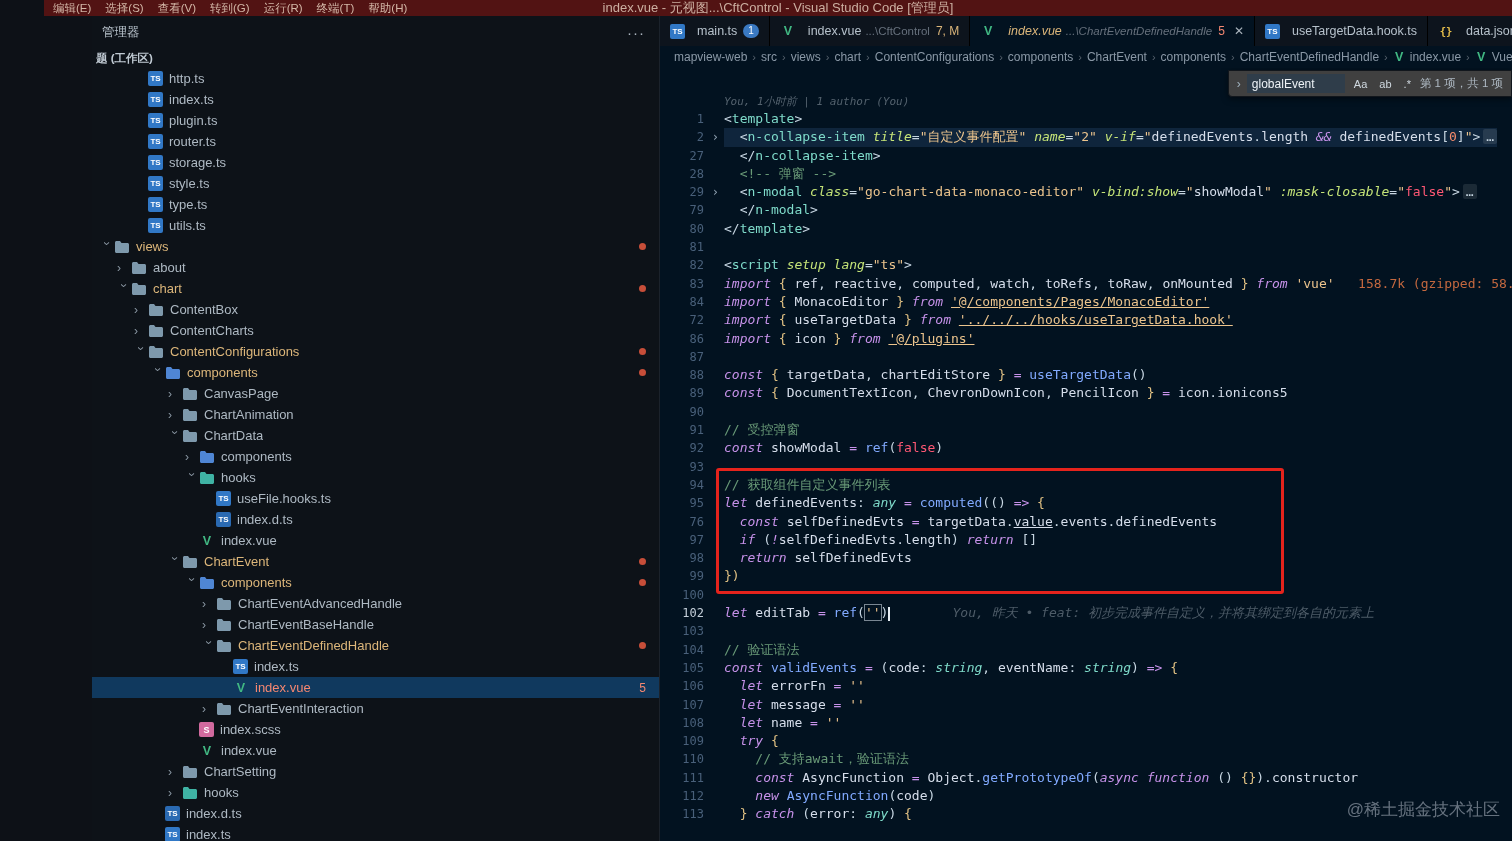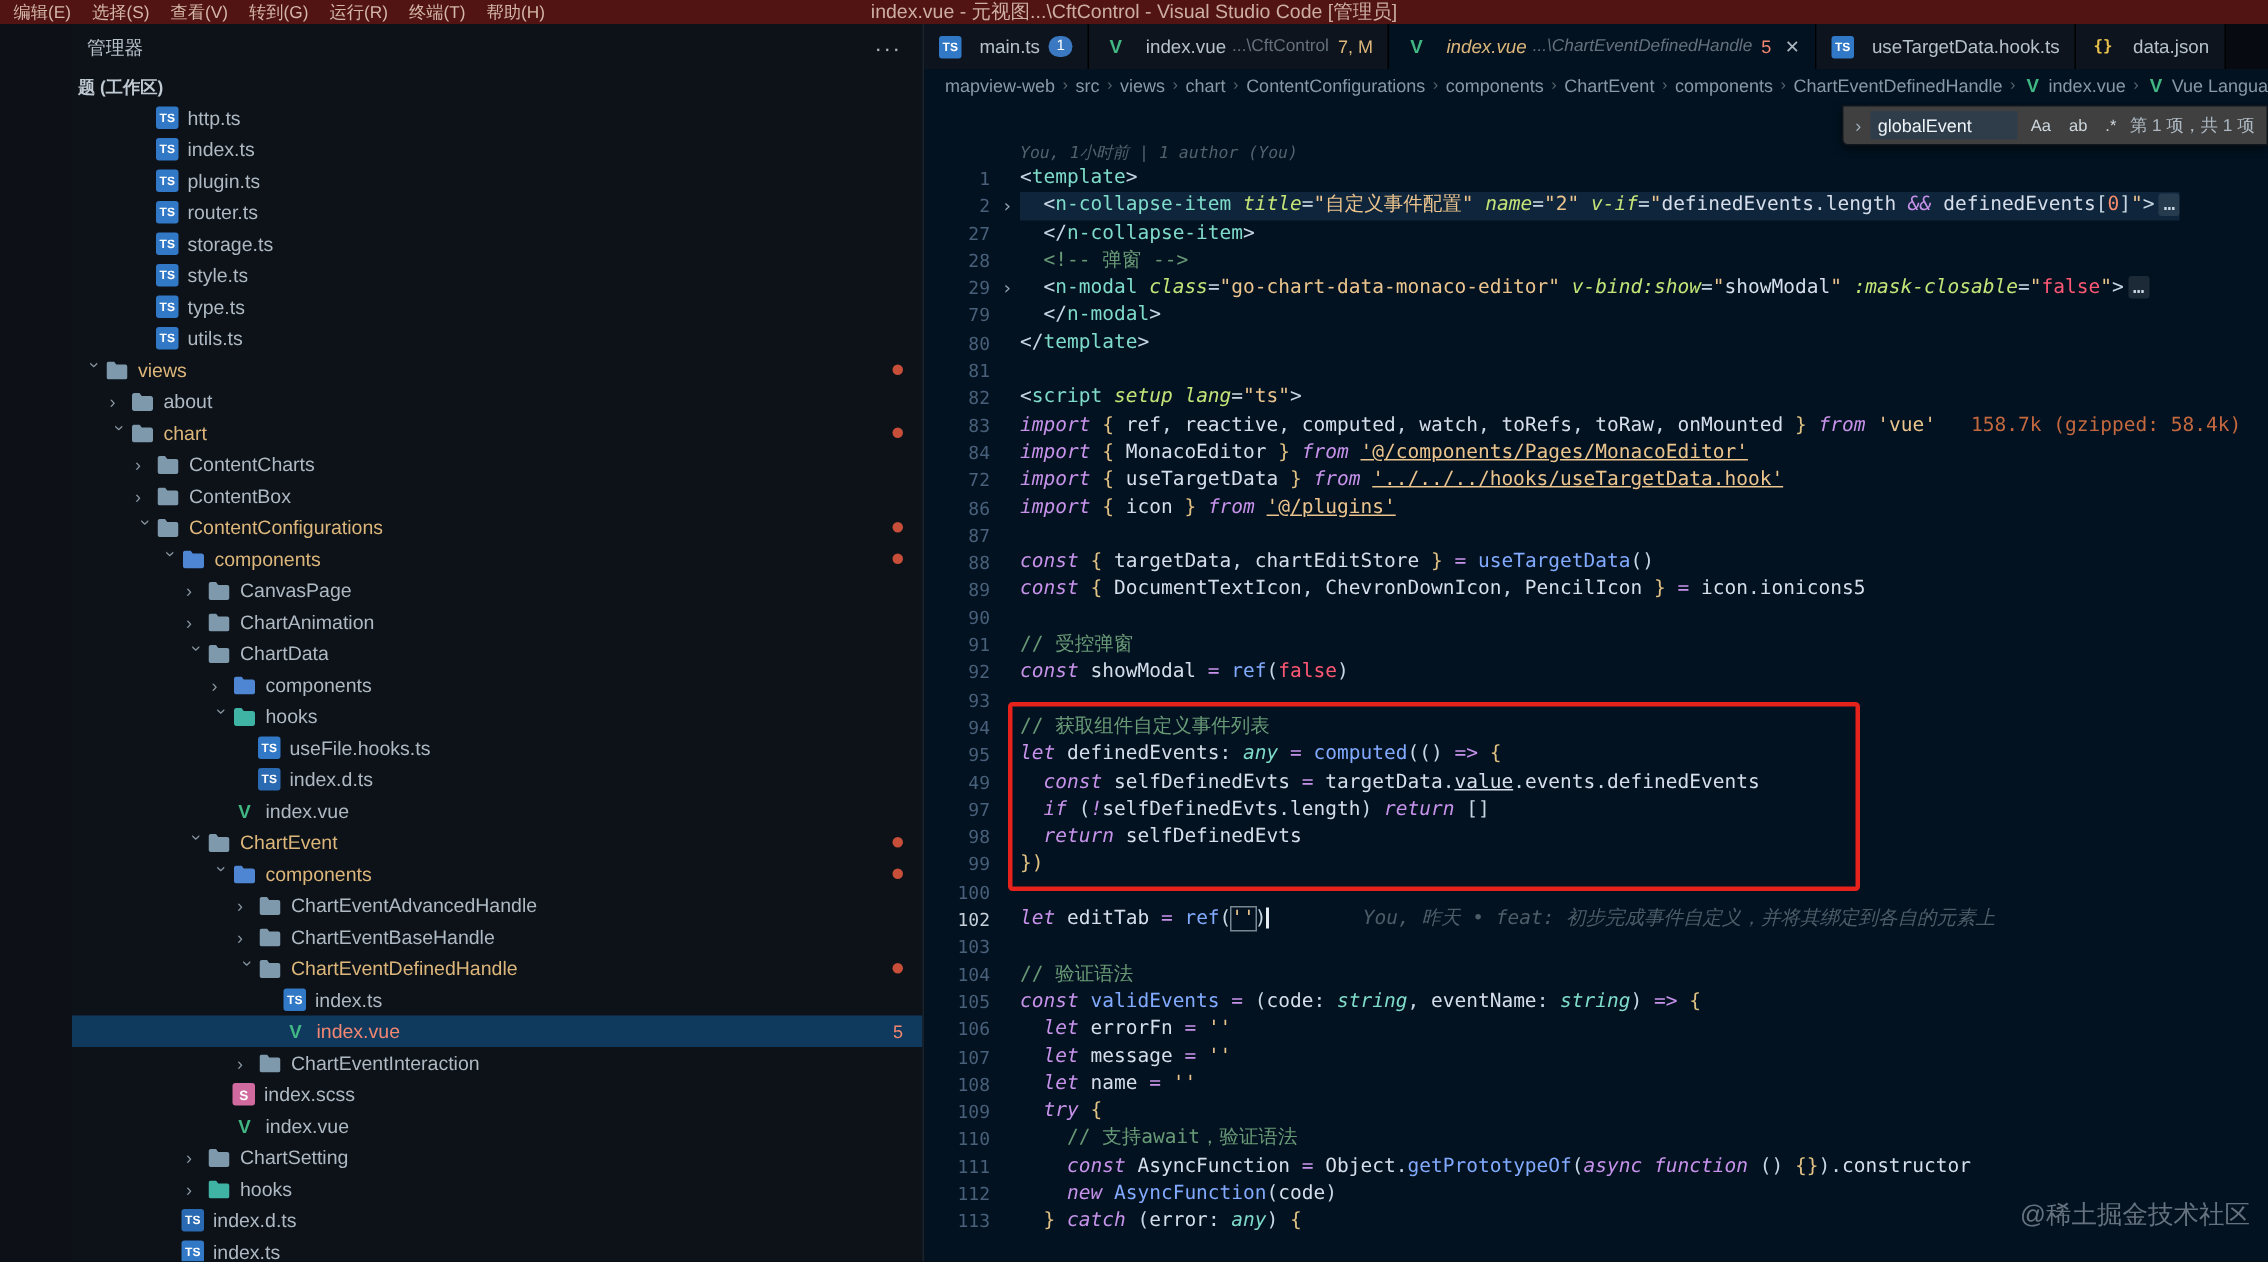--- a/index.html
+++ b/index.html
@@ -1,18 +1,18 @@
 <!DOCTYPE html>
 <html><head>
 <meta charset="utf-8">
 <style>
   *{margin:0;padding:0;box-sizing:border-box}
   html,body{width:1512px;height:841px;overflow:hidden;background:#0b0f14;
     font-family:"Liberation Sans","DejaVu Sans",sans-serif;}
-  .window{width:1512px;height:841px;display:flex;flex-direction:column;position:relative;background:#0d1117;}
+  .window{width:1512px;height:841px;display:flex;flex-direction:column;position:relative;background:#0d1117;padding-left:44px;}
 
   
   .titlebar{flex:0 0 16px;height:16px;background:#521313;display:flex;align-items:center;
     color:#d3b7a7;font-size:11.5px;position:relative;z-index:5;}
   .menus{display:flex;padding-left:2px;}
   .menu-item{padding:0 7px;white-space:nowrap;}
   .win-title{position:absolute;left:0;right:0;text-align:center;font-size:13px;color:#ccafa1;pointer-events:none;}
 
   
   .body{flex:1;display:flex;min-height:0;margin-left:48px;}
@@ -202,30 +202,30 @@
             <span class="tlabel mod">chart</span>
             <span class="tdot"></span>
           </div>
           <div class="trow" style="padding-left: 42px;">
             <span class="chev"></span>
             <span class="ficon folder">
               <svg width="14" height="12" viewBox="0 0 14 12">
                 <path d="M0 1.5C0 .7.7 0 1.5 0H5l1.5 2h6C13.3 2 14 2.7 14 3.5v7c0 .8-.7 1.5-1.5 1.5h-11C.7 12 0 11.3 0 10.5Z" fill="currentColor"></path>
               </svg>
             </span>
+            <span class="tlabel">ContentBox</span>
+          </div>
+          <div class="trow" style="padding-left: 42px;">
+            <span class="chev"></span>
+            <span class="ficon folder">
+              <svg width="14" height="12" viewBox="0 0 14 12">
+                <path d="M0 1.5C0 .7.7 0 1.5 0H5l1.5 2h6C13.3 2 14 2.7 14 3.5v7c0 .8-.7 1.5-1.5 1.5h-11C.7 12 0 11.3 0 10.5Z" fill="currentColor"></path>
+              </svg>
+            </span>
             <span class="tlabel">ContentCharts</span>
-          </div>
-          <div class="trow" style="padding-left: 42px;">
-            <span class="chev"></span>
-            <span class="ficon folder">
-              <svg width="14" height="12" viewBox="0 0 14 12">
-                <path d="M0 1.5C0 .7.7 0 1.5 0H5l1.5 2h6C13.3 2 14 2.7 14 3.5v7c0 .8-.7 1.5-1.5 1.5h-11C.7 12 0 11.3 0 10.5Z" fill="currentColor"></path>
-              </svg>
-            </span>
-            <span class="tlabel">ContentBox</span>
           </div>
           <div class="trow" style="padding-left: 42px;">
             <span class="chev open"></span>
             <span class="ficon folder">
               <svg width="14" height="12" viewBox="0 0 14 12">
                 <path d="M0 1.5C0 .7.7 0 1.5 0H5l1.5 2h6C13.3 2 14 2.7 14 3.5v7c0 .8-.7 1.5-1.5 1.5h-11C.7 12 0 11.3 0 10.5Z" fill="currentColor"></path>
               </svg>
             </span>
             <span class="tlabel mod">ContentConfigurations</span>
             <span class="tdot"></span>
@@ -571,21 +571,21 @@
             </div>
             <div class="cl">
               <div class="g">94</div>
               <div class="ct"><span class="tk-cmt">// 获取组件自定义事件列表</span></div>
             </div>
             <div class="cl">
               <div class="g">95</div>
               <div class="ct"><span class="tk-kw">let</span><span class="tk-pt"> </span><span class="tk-var">definedEvents</span><span class="tk-pt">: </span><span class="tk-type">any</span><span class="tk-kw"> = </span><span class="tk-fn">computed</span><span class="tk-pt">(() </span><span class="tk-kw">=&gt; </span><span class="tk-brace">{</span></div>
             </div>
             <div class="cl">
-              <div class="g">49</div>
+              <div class="g">76</div>
               <div class="ct"><span class="tk-pt">  </span><span class="tk-kw">const</span><span class="tk-pt"> </span><span class="tk-var">selfDefinedEvts</span><span class="tk-kw"> = </span><span class="tk-var">targetData</span><span class="tk-pt">.</span><span class="tk-varu">value</span><span class="tk-pt">.</span><span class="tk-var">events</span><span class="tk-pt">.</span><span class="tk-var">definedEvents</span></div>
             </div>
             <div class="cl">
               <div class="g">97</div>
               <div class="ct"><span class="tk-pt">  </span><span class="tk-kw">if</span><span class="tk-pt"> (</span><span class="tk-kw">!</span><span class="tk-var">selfDefinedEvts</span><span class="tk-pt">.</span><span class="tk-var">length</span><span class="tk-pt">) </span><span class="tk-kw">return</span><span class="tk-pt"> []</span></div>
             </div>
             <div class="cl">
               <div class="g">98</div>
               <div class="ct"><span class="tk-pt">  </span><span class="tk-kw">return</span><span class="tk-pt"> </span><span class="tk-var">selfDefinedEvts</span></div>
             </div>

